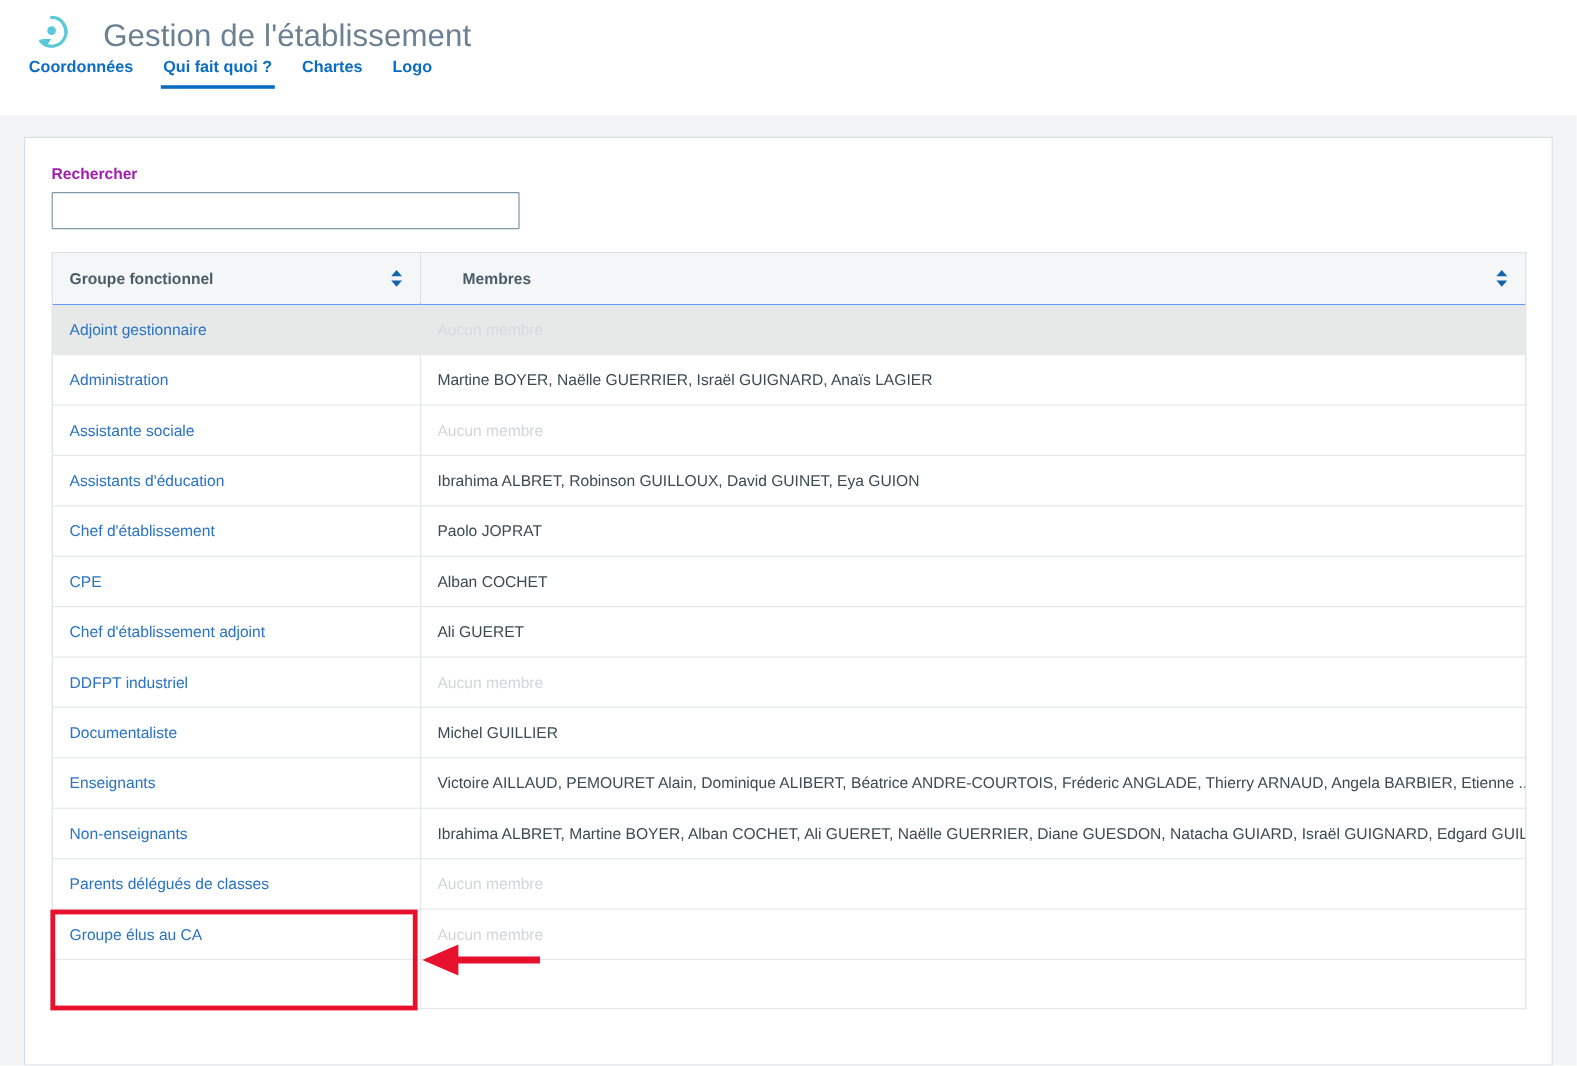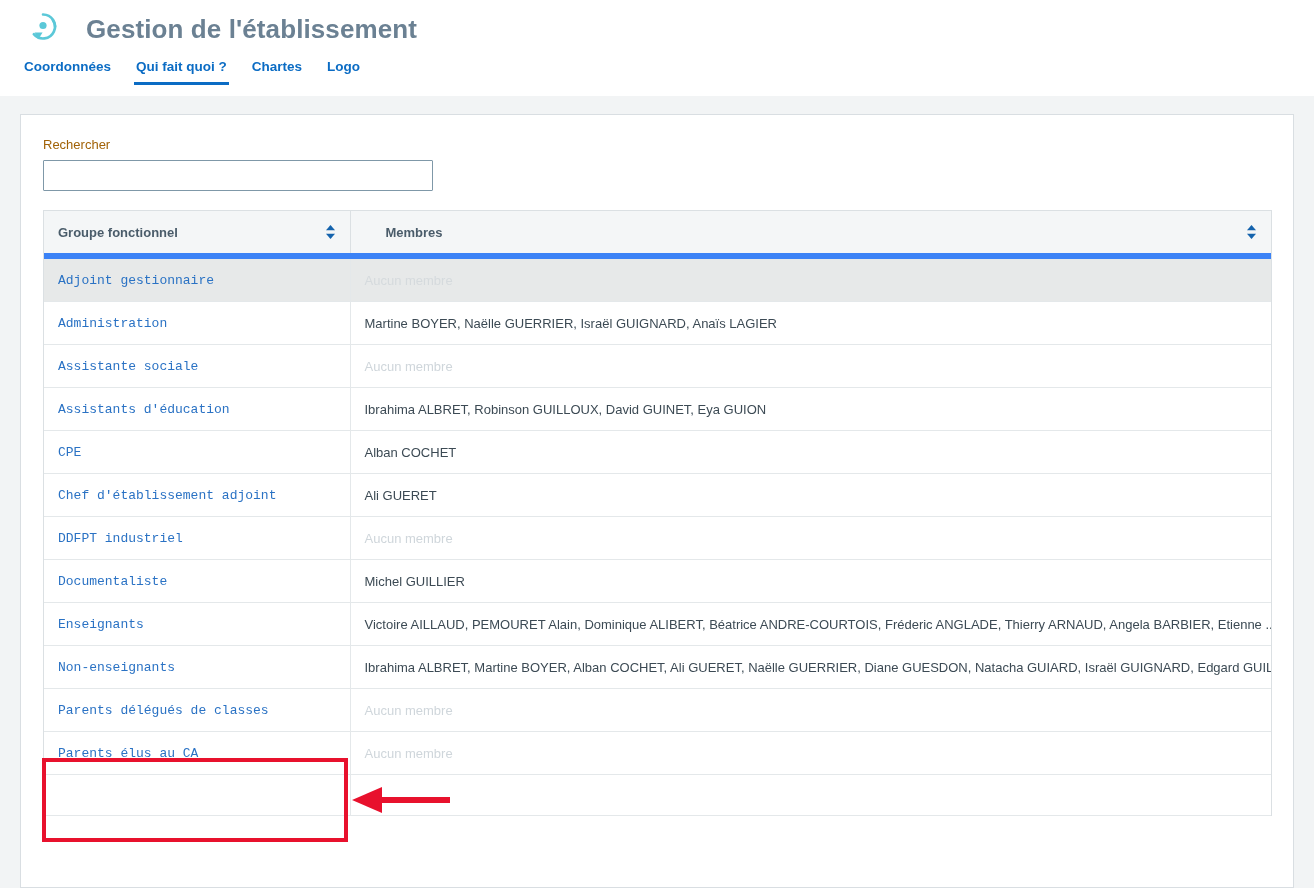--- a/index.html
+++ b/index.html
@@ -28,31 +28,31 @@
   .brand-logo {
     width: 42px;
     height: 42px;
     flex: 0 0 42px;
     display: flex;
     align-items: center;
     justify-content: center;
   }
   .page-title {
     font-size: 26px;
-    font-weight: 700;
+    font-weight: 400;
     color: #6b8193;
     margin-left: 22px;
     letter-spacing: 0.1px;
     white-space: nowrap;
   }
 
   
   .tab-bar {
     display: flex;
-    align-items: center;
+    align-items: flex-start;
     padding: 0 0 0 24px;
     height: 48px;
     box-sizing: border-box;
     background: #ffffff;
   }
   .tab-item {
     position: relative;
     font-size: 13.5px;
     font-weight: bold;
     color: #0b6cc4;
@@ -84,22 +84,22 @@
     height: 100%;
     box-sizing: border-box;
     padding: 22px 20px 0 22px;
     position: relative;
     overflow: hidden;
   }
 
   
   .search-label {
     font-size: 13px;
-    font-weight: normal;
-    color: #a16207;
+    font-weight: bold;
+    color: #a21caf;
     margin-bottom: 8px;
   }
   .search-input {
     width: 390px;
     height: 31px;
     box-sizing: border-box;
     border: 1px solid #7f98a8;
     border-radius: 1px;
     padding: 4px 8px;
     font-size: 13px;
@@ -125,21 +125,21 @@
   table.groups-table th {
     background: #f4f6f7;
     font-size: 13px;
     font-weight: bold;
     color: #4a5c6a;
     text-align: left;
     padding: 13px 14px 13px 14px;
     height: 40px;
     box-sizing: border-box;
     border-right: 1px solid #dbe0e3;
-    border-bottom: 6px solid #3b82f6;
+    border-bottom: 1px solid #3b82f6;
     position: relative;
     vertical-align: middle;
   }
   table.groups-table th:last-child { border-right: none; padding-left: 35px; }
   th.col-group { width: 306px; }
   th.col-members { width: auto; }
   .th-inner {
     display: flex;
     align-items: center;
     justify-content: space-between;
@@ -165,21 +165,20 @@
     vertical-align: middle;
     overflow: hidden;
     white-space: nowrap;
     text-overflow: clip;
   }
   table.groups-table td:last-child { border-right: none; }
   td.group-cell a {
     color: #2a72c4;
     text-decoration: none;
     cursor: pointer;
-    font-family: Liberation Mono, monospace;
   }
   td.members-cell { color: #3c4a54; }
   td.members-cell.empty { color: #cfd6db; }
   tr.row-hover td { background: #e7e9e9; }
   tr.row-hover td.members-cell.empty { color: #d5dadd; }
 
   
   .annotation-box {
     position: absolute;
     border: 4px solid #e8112d;
@@ -262,20 +261,24 @@
             </tr>
             <tr>
               <td class="group-cell"><a>Assistante sociale</a></td>
               <td class="members-cell empty">Aucun membre</td>
             </tr>
             <tr>
               <td class="group-cell"><a>Assistants d'éducation</a></td>
               <td class="members-cell">Ibrahima ALBRET, Robinson GUILLOUX, David GUINET, Eya GUION</td>
             </tr>
             <tr>
+              <td class="group-cell"><a>Chef d'établissement</a></td>
+              <td class="members-cell">Paolo JOPRAT</td>
+            </tr>
+            <tr>
               <td class="group-cell"><a>CPE</a></td>
               <td class="members-cell">Alban COCHET</td>
             </tr>
             <tr>
               <td class="group-cell"><a>Chef d'établissement adjoint</a></td>
               <td class="members-cell">Ali GUERET</td>
             </tr>
             <tr>
               <td class="group-cell"><a>DDFPT industriel</a></td>
               <td class="members-cell empty">Aucun membre</td>
@@ -290,21 +293,21 @@
             </tr>
             <tr>
               <td class="group-cell"><a>Non-enseignants</a></td>
               <td class="members-cell">Ibrahima ALBRET, Martine BOYER, Alban COCHET, Ali GUERET, Naëlle GUERRIER, Diane GUESDON, Natacha GUIARD, Israël GUIGNARD, Edgard GUILB...</td>
             </tr>
             <tr>
               <td class="group-cell"><a>Parents délégués de classes</a></td>
               <td class="members-cell empty">Aucun membre</td>
             </tr>
             <tr>
-              <td class="group-cell"><a>Parents élus au CA</a></td>
+              <td class="group-cell"><a>Groupe élus au CA</a></td>
               <td class="members-cell empty">Aucun membre</td>
             </tr>
             <tr>
               <td class="group-cell"></td>
               <td class="members-cell"></td>
             </tr>
           </tbody>
       </table>
     </div>
   </div>

